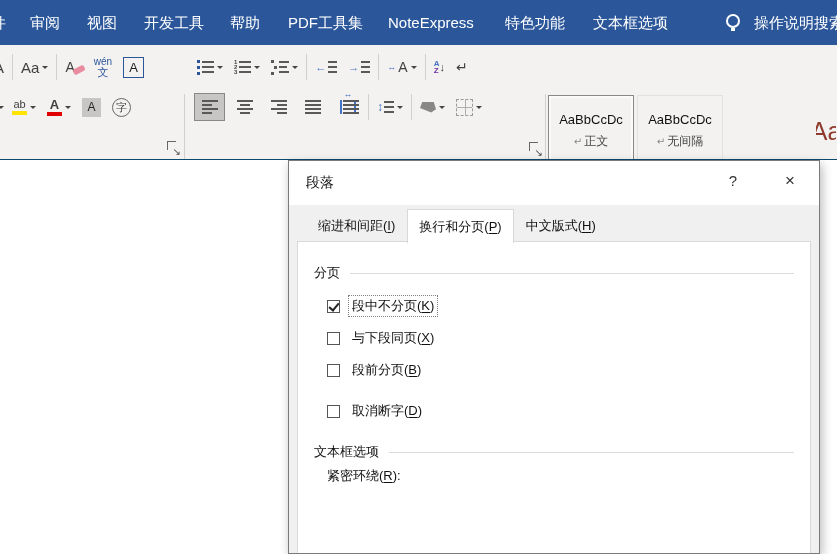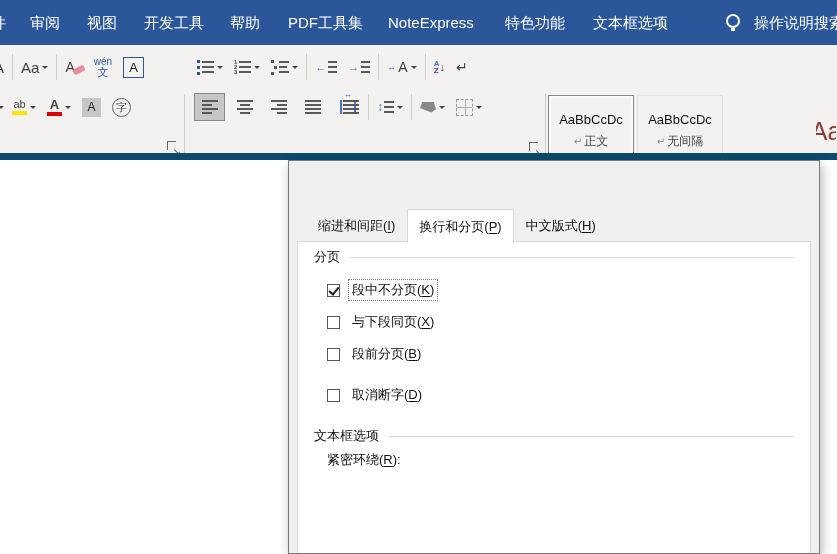--- a/index.html
+++ b/index.html
@@ -12,21 +12,21 @@
     background:#2b579a; color:#fff; overflow:hidden; }
   .topbar .mtab { position:absolute; top:0; height:45px; line-height:45px;
     font-size:15px; color:#fff; white-space:nowrap; cursor:default; }
   .bulb { position:absolute; top:14px; width:14px; height:14px;
     border:2px solid #fff; border-radius:50%; }
   .bulb::after { content:""; position:absolute; left:3px; bottom:-5px;
     width:4px; height:3px; background:#fff; }
 
   
   .ribbon { position:absolute; left:0; top:45px; width:837px; height:115px;
-    background:#f3f2f1; border-bottom:7px solid #0c4a6e; overflow:hidden; }
+    background:#f3f2f1; border-bottom:1px solid #0c4a6e; overflow:hidden; }
   .rrow { position:absolute; height:34px; display:flex; align-items:center; gap:5px; }
   .rbtn { display:inline-flex; align-items:center; justify-content:center;
     height:28px; padding:0 3px; color:#404040; position:relative; }
   .rbtn.sel { background:#c8c6c4; border:1px solid #8a8886; }
   .caret { width:0; height:0; border:3.5px solid transparent; border-top-color:#444;
     margin-left:3px; margin-top:4px; }
   .sep { width:1px; height:26px; background:#d2d0ce; }
   .launcher { position:absolute; width:13px; height:13px; }
   .launcher::before { content:""; position:absolute; left:0; top:0; width:8px; height:8px;
     border-left:1px solid #666; border-top:1px solid #666; }
@@ -369,30 +369,35 @@
     </div>
     <div class="stylecard" style="left:815px; width:22px; border-color:transparent; background:transparent;">
       <span class="prev red">Aa</span>
     </div>
 
   </div>
 
   <div class="doc"></div>
 
   <div class="dialog">
+    <div class="dlg-title">
+      <span class="t">段落</span>
+      <span class="dlg-help">?</span>
+      <span class="dlg-close">×</span>
+    </div>
 
     <div class="dlg-tabs">
       <span class="dtab">缩进和间距(<u>I</u>)</span>
       <span class="dtab active">换行和分页(<u>P</u>)</span>
       <span class="dtab">中文版式(<u>H</u>)</span>
     </div>
 
     <div class="dlg-panel">
 
-      <div class="sec-h" style="margin-top:7px">
+      <div class="sec-h" style="margin-top:23px">
         <span>分页</span>
           <div class="ln"></div>
       </div>
       <div style="margin-top:9px">
         <div class="chk-row">
           <span class="cb checked"></span>
           <span class="cb-label focus">段中不分页(<u>K</u>)</span>
         </div>
         <div class="chk-row">
           <span class="cb"></span>

